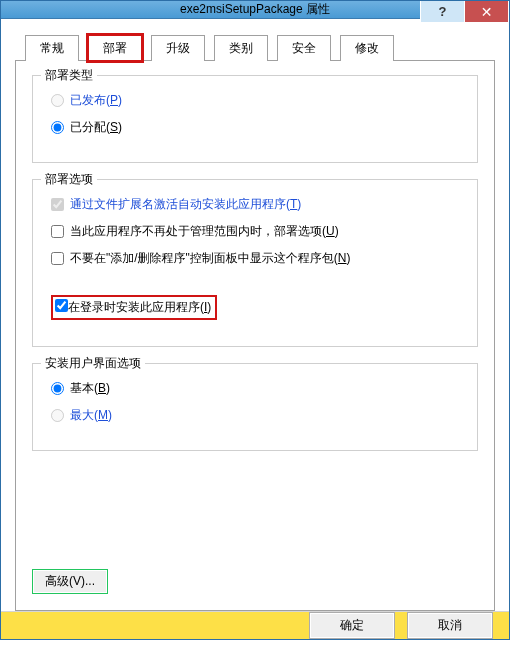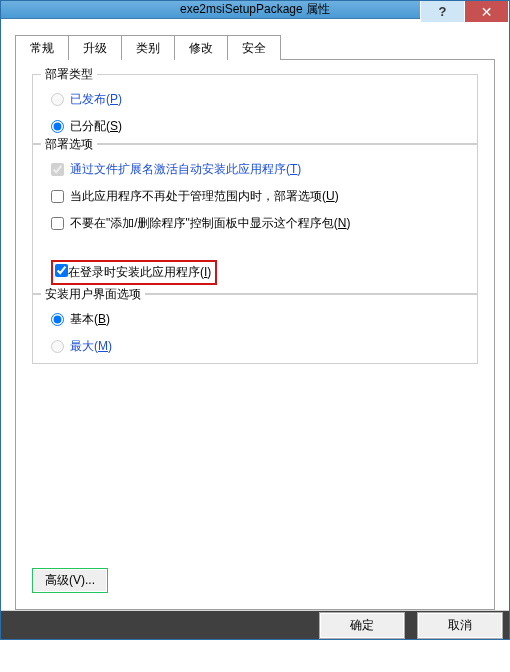--- a/index.html
+++ b/index.html
@@ -75,20 +75,21 @@
   .tab {
     padding: 4px 14px 3px 14px;
     border: 1px solid #a0a0a0;
     border-bottom: none;
     background: #fff;
     margin-right: -1px;
     font-size: 12px;
     position: relative;
     top: 1px;
     cursor: default;
+    margin-left: 10px;
   }
   .tab.active {
     background: #fff;
     border-bottom: 1px solid #fff;
     z-index: 2;
   }
   .tab.highlighted {
     outline: 3px solid #d01414;
     outline-offset: -1px;
     z-index: 3;
@@ -98,22 +99,22 @@
     border: 1px solid #a0a0a0;
     border-top: none;
     padding: 14px 16px 18px 16px;
     height: 550px;
     position: relative;
     background: #fff;
   }
 
   .group {
     border: 1px solid #cfcfcf;
-    margin-bottom: 0;
-    padding: 12px 14px 2px 14px;
+    margin-bottom: 16px;
+    padding: 12px 14px 20px 14px;
     position: relative;
   }
   .group-title {
     position: absolute;
     top: -9px;
     left: 8px;
     background: #fff;
     padding: 0 4px;
     font-size: 12px;
   }
@@ -154,22 +155,22 @@
     box-shadow: inset 0 0 0 1px #fff;
   }
 
   .footer-buttons {
     height: 50px;
     border-top: 1px solid #d5d5d5;
     display: flex;
     justify-content: flex-end;
     align-items: center;
     gap: 12px;
-    padding: 0 6px;
-    background: #404040;
+    padding: 0 16px;
+    background: #fde047;
   }
   .dlg-btn {
     min-width: 86px;
     padding: 4px 10px;
     background: #efefef;
     border: 1px solid #acacac;
     font-size: 12px;
     text-align: center;
     box-shadow: inset 0 0 0 1px #fff;
   }
@@ -185,24 +186,25 @@
     <div class="title">exe2msiSetupPackage 属性</div>
     <div class="title-buttons">
       <div class="title-btn help-btn">?</div>
       <div class="title-btn close-btn">✕</div>
     </div>
   </div>
 
   <div class="tab-area">
     <div class="tab-row">
       <div class="tab">常规</div>
+      <div class="tab active highlighted">部署</div>
       <div class="tab">升级</div>
       <div class="tab">类别</div>
+      <div class="tab">安全</div>
       <div class="tab">修改</div>
-      <div class="tab">安全</div>
     </div>
 
     <div class="tab-page">
 
       <div class="group">
         <div class="group-title">部署类型</div>
 
         <label class="option-row first">
           <input type="radio" name="deptype" disabled="" style="">
           <span class="opt-label disabled">

